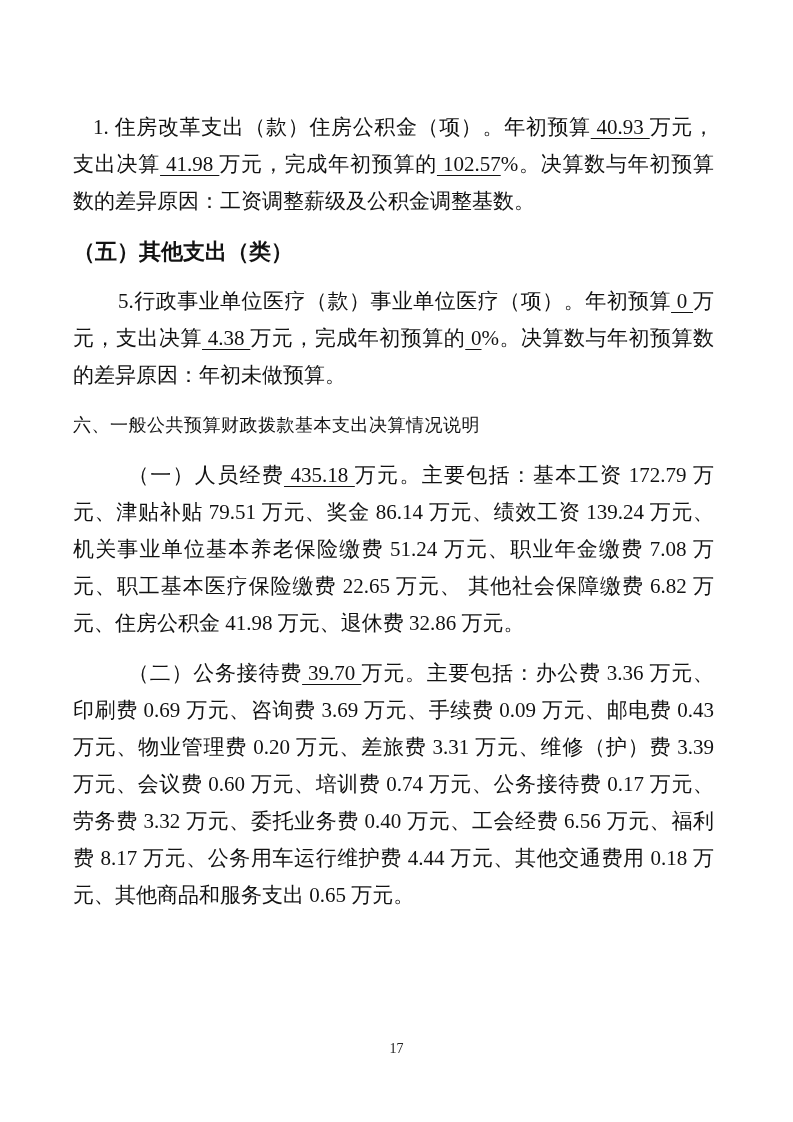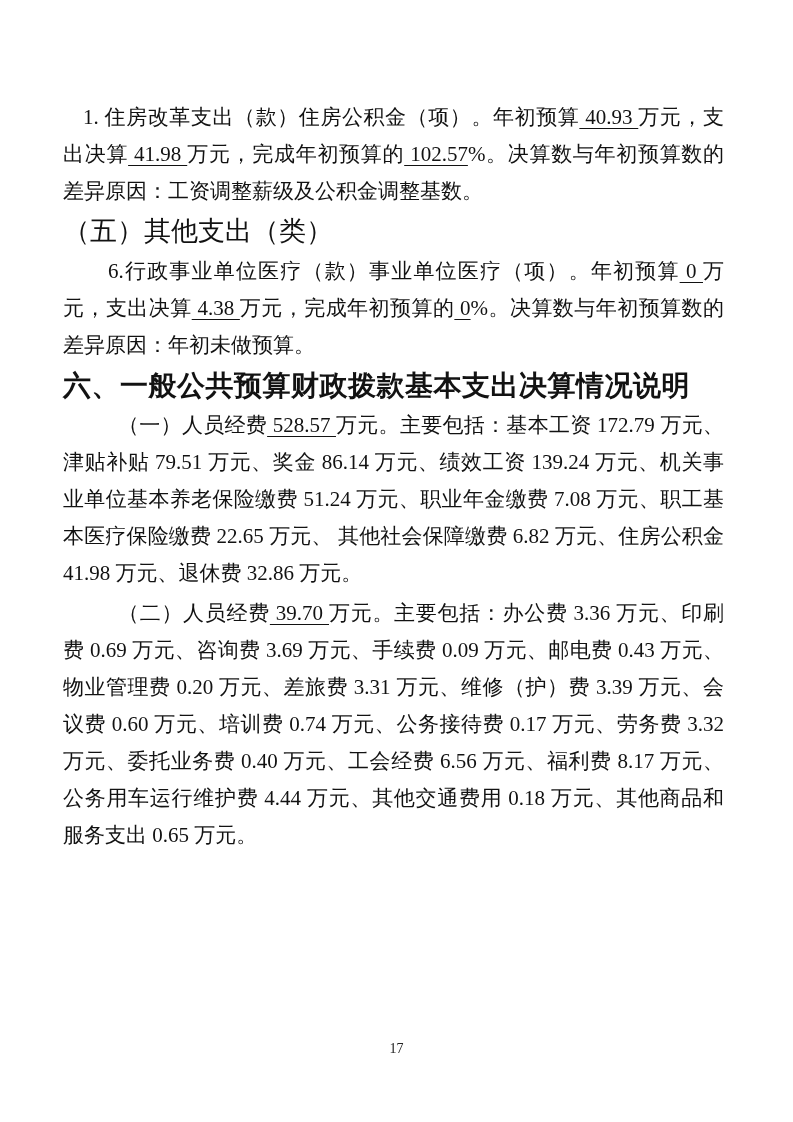--- a/index.html
+++ b/index.html
@@ -13,44 +13,44 @@
     height: 1122px;
     background: #ffffff;
     box-sizing: border-box;
     padding: 96px 66px 0 60px;
     font-family: "Liberation Serif", "DejaVu Serif", serif;
     font-size: 21px;
     color: #121212;
     overflow: hidden;
   }
   p.para {
-    margin: 3px;
+    margin: 13px;
     line-height: 37px;
     text-align: justify;
   }
   .para-housing {
     margin-left: 45px;
     text-indent: 20px;
   }
   .heading-other {
     margin: 20px 0 0 45px;
     line-height: 37px;
-    font-weight: normal;
-    font-size: 27px;
+    font-weight: bold;
+    font-size: 22px;
   }
   .para-medical {
     margin-top: 13px;
     text-indent: 45px;
   }
   .heading-basic {
     margin: 20px 0 0 0;
     line-height: 37px;
-    font-weight: bold;
+    font-weight: normal;
     font-family: "Liberation Sans", "DejaVu Sans", sans-serif;
-    font-size: 28px;
+    font-size: 18px;
     letter-spacing: 0.5px;
   }
   .para-total {
     margin-top: 22px;
     text-indent: 30px;
   }
   .para-personnel {
     margin-top: 24px;
     text-indent: 55px;
   }
@@ -79,24 +79,24 @@
 </style>
 </head>
 <body>
 
 <div class="page">
 
   <p class="para para-housing"><span>1. 住房改革支出（款）住房公积金（项）。年初预算</span><span class="u"> 40.93 </span><span>万元，支出决算</span><span class="u"> 41.98 </span><span>万元，完成年初预算的</span><span class="u"> 102.57</span><span>%。决算数与年初预算数的差异原因：工资调整薪级及公积金调整基数。</span></p>
 
   <p class="para heading-other"><span>（五）其他支出（类）</span></p>
 
-  <p class="para para-medical"><span>6.行政事业单位医疗（款）事业单位医疗（项）。年初预算</span><span class="u"> 0 </span><span>万元，支出决算</span><span class="u"> 4.38 </span><span>万元，完成年初预算的</span><span class="u"> 0</span><span>%。决算数与年初预算数的差异原因：年初未做预算。</span></p>
+  <p class="para para-medical"><span>5.行政事业单位医疗（款）事业单位医疗（项）。年初预算</span><span class="u"> 0 </span><span>万元，支出决算</span><span class="u"> 4.38 </span><span>万元，完成年初预算的</span><span class="u"> 0</span><span>%。决算数与年初预算数的差异原因：年初未做预算。</span></p>
 
   <p class="para heading-basic"><span>六、一般公共预算财政拨款基本支出决算情况说明</span></p>
 
 
-  <p class="para para-personnel"><span class="b">（一）人员经费</span><span class="b u"> 528.57 </span><span class="b">万元。</span><span>主要包括：基本工资 172.79 万元、津贴补贴 79.51 万元、奖金 86.14 万元、绩效工资 139.24 万元、机关事业单位基本养老保险缴费 51.24 万元、职业年金缴费 7.08 万元、职工基本医疗保险缴费 22.65 万元、 其他社会保障缴费 6.82 万元、住房公积金 41.98 万元、退休费 32.86 万元。</span></p>
+  <p class="para para-personnel"><span class="b">（一）人员经费</span><span class="b u"> 435.18 </span><span class="b">万元。</span><span>主要包括：基本工资 172.79 万元、津贴补贴 79.51 万元、奖金 86.14 万元、绩效工资 139.24 万元、机关事业单位基本养老保险缴费 51.24 万元、职业年金缴费 7.08 万元、职工基本医疗保险缴费 22.65 万元、 其他社会保障缴费 6.82 万元、住房公积金 41.98 万元、退休费 32.86 万元。</span></p>
 
-  <p class="para para-public"><span class="b">（二）人员经费</span><span class="b u"> 39.70 </span><span class="b">万元。</span><span>主要包括：办公费 3.36 万元、印刷费 0.69 万元、咨询费 3.69 万元、手续费 0.09 万元、邮电费 0.43 万元、物业管理费 0.20 万元、差旅费 3.31 万元、维修（护）费 3.39 万元、会议费 0.60 万元、培训费 0.74 万元、公务接待费 0.17 万元、劳务费 3.32 万元、委托业务费 0.40 万元、工会经费 6.56 万元、福利费 8.17 万元、公务用车运行维护费 4.44 万元、其他交通费用 0.18 万元、其他商品和服务支出 0.65 万元。</span></p>
+  <p class="para para-public"><span class="b">（二）公务接待费</span><span class="b u"> 39.70 </span><span class="b">万元。</span><span>主要包括：办公费 3.36 万元、印刷费 0.69 万元、咨询费 3.69 万元、手续费 0.09 万元、邮电费 0.43 万元、物业管理费 0.20 万元、差旅费 3.31 万元、维修（护）费 3.39 万元、会议费 0.60 万元、培训费 0.74 万元、公务接待费 0.17 万元、劳务费 3.32 万元、委托业务费 0.40 万元、工会经费 6.56 万元、福利费 8.17 万元、公务用车运行维护费 4.44 万元、其他交通费用 0.18 万元、其他商品和服务支出 0.65 万元。</span></p>
 
   <div class="page-number">17</div>
 
 </div>
 
 </body></html>

